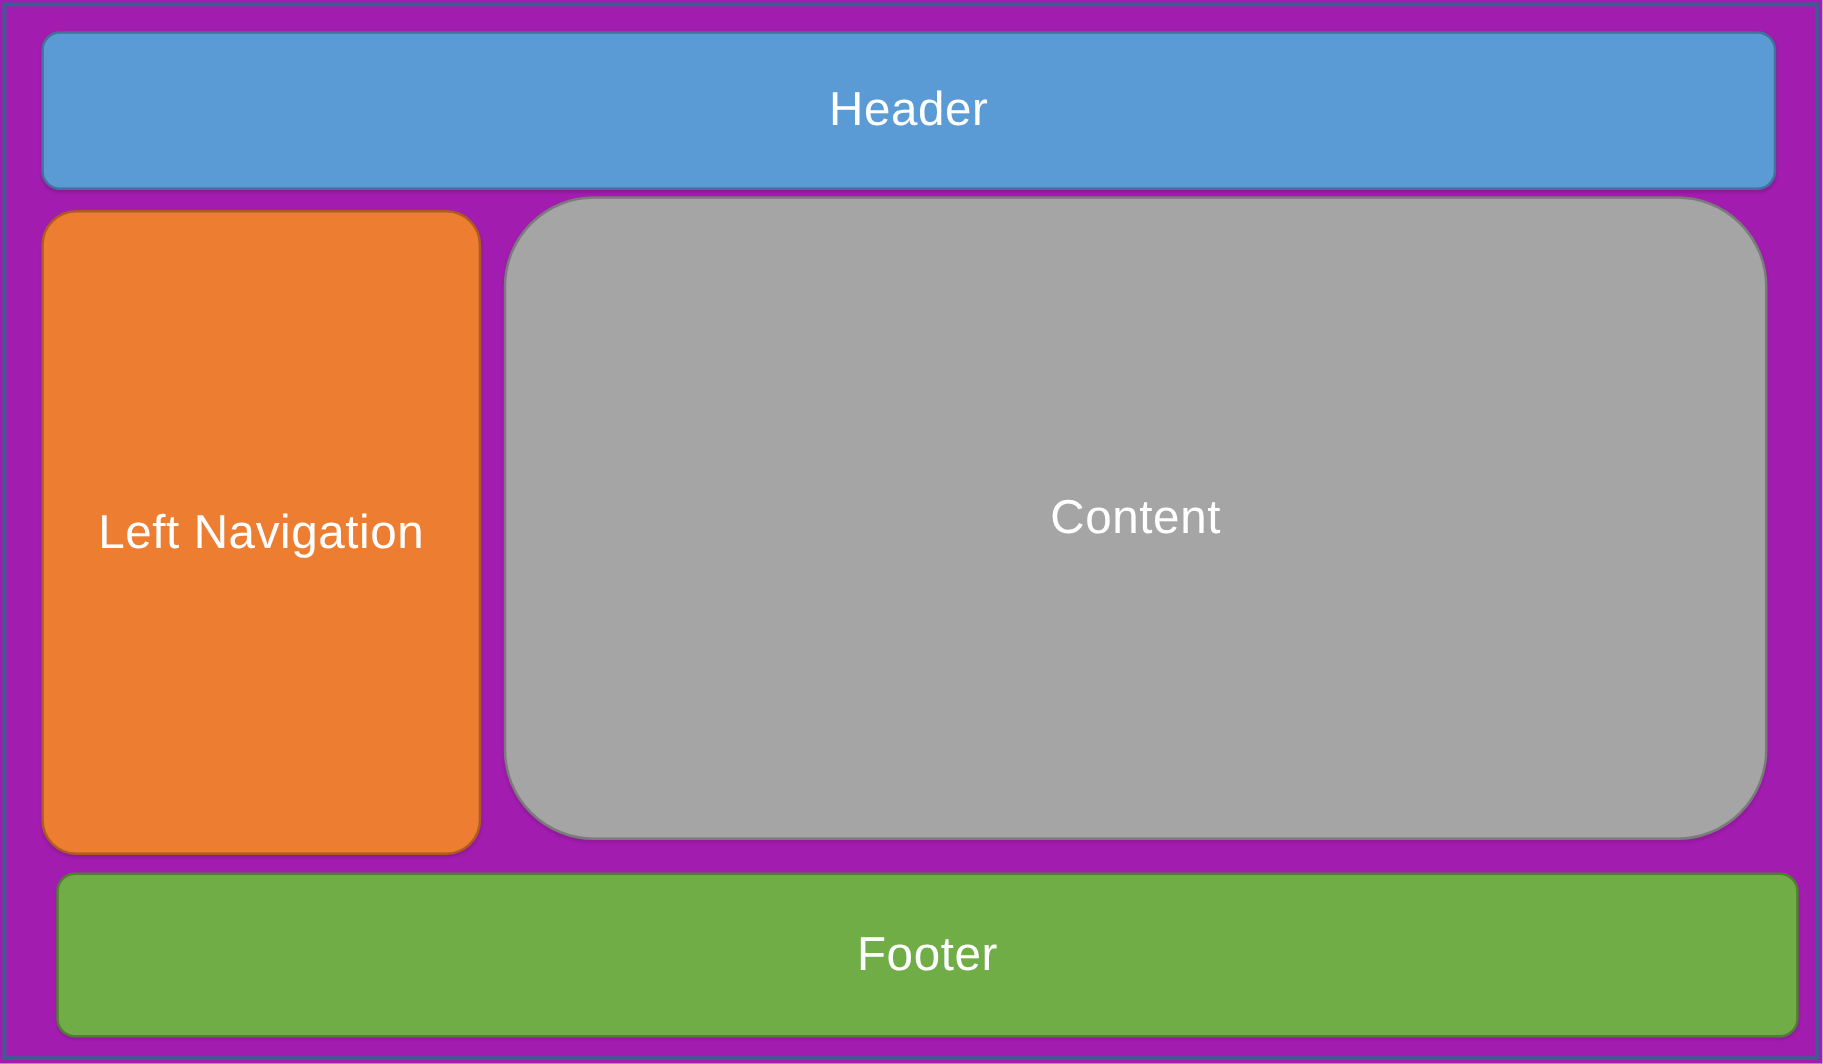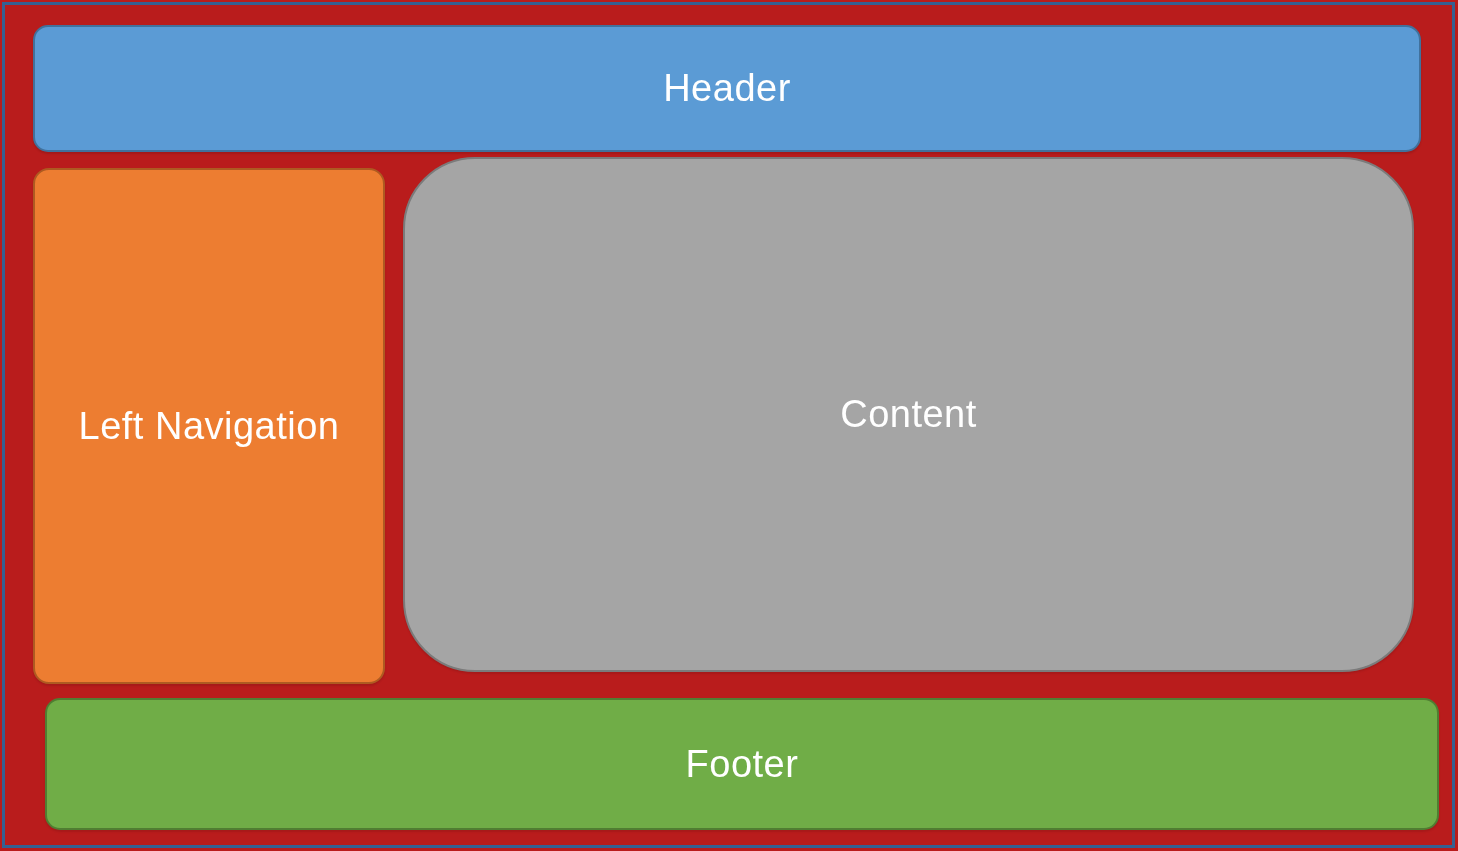--- a/index.html
+++ b/index.html
@@ -5,21 +5,21 @@
   html, body {
     margin: 0;
     padding: 0;
     background: #ffffff;
     font-family: "Liberation Sans", sans-serif;
   }
   .canvas {
     position: relative;
     width: 1458px;
     height: 851px;
-    background: #b91c1c;
+    background: #a21caf;
     overflow: hidden;
   }
   .frame {
     position: absolute;
     left: 2px;
     top: 2px;
     right: 3px;
     bottom: 3px;
     border: 3px solid #366092;
     pointer-events: none;
@@ -42,21 +42,21 @@
     width: 1388px;
     height: 127px;
     border-radius: 15px;
     box-shadow: 0 2px 2px rgba(0,0,0,0.12);
   }
   .shape-left-nav {
     left: 33px;
     top: 168px;
     width: 352px;
     height: 516px;
-    border-radius: 16px;
+    border-radius: 28px;
     box-shadow: 0 2px 2px rgba(0,0,0,0.10);
   }
   .shape-content {
     left: 403px;
     top: 157px;
     width: 1011px;
     height: 515px;
     border-radius: 72px;
     box-shadow: 0 2px 2px rgba(0,0,0,0.10);
   }

